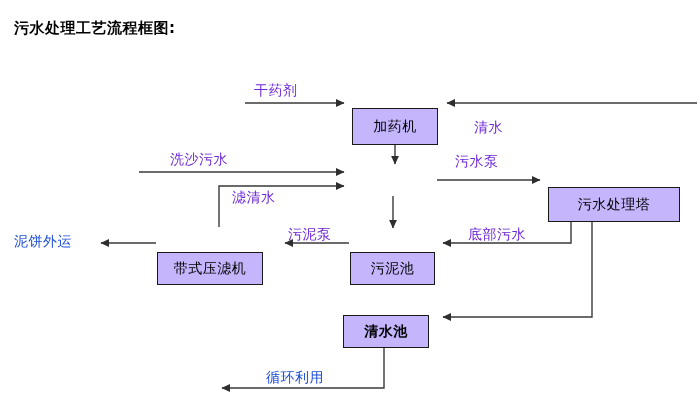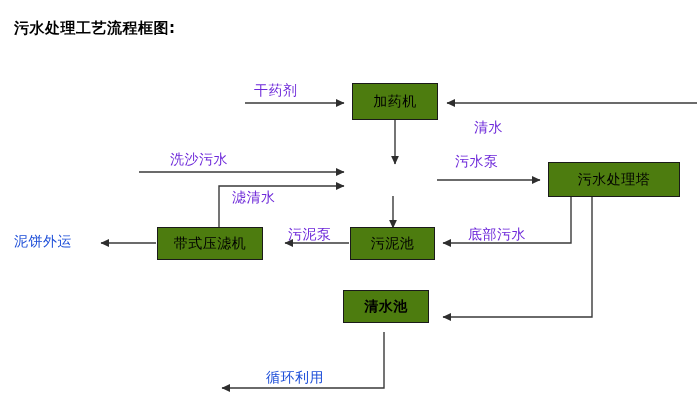--- a/index.html
+++ b/index.html
@@ -36,28 +36,29 @@
     position: absolute;
     left: 0;
     top: 0;
     width: 700px;
     height: 420px;
   }
   .node {
     position: absolute;
     box-sizing: border-box;
     border: 1px solid #1a1a1a;
-    background: #4d7c0f;
+    background: #c4b5fd;
     display: flex;
     align-items: center;
     justify-content: center;
     font-size: 14px;
     color: #000000;
     white-space: nowrap;
     letter-spacing: 0.5px;
+    margin-top: 25px;
   }
   .edge-label {
     position: absolute;
     font-size: 14px;
     color: #6d28d9;
     white-space: nowrap;
     letter-spacing: 0.5px;
     background: transparent;
   }
   .free-label {

